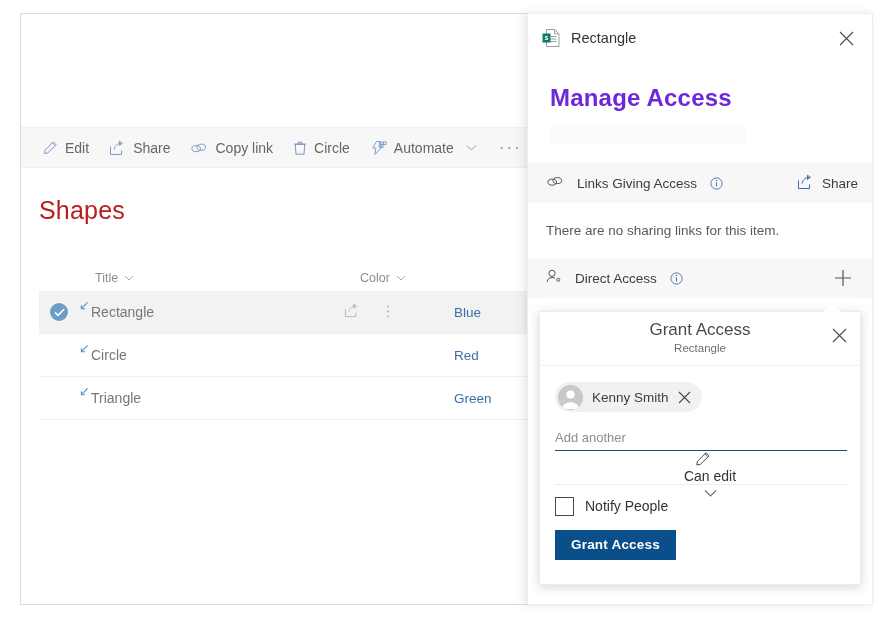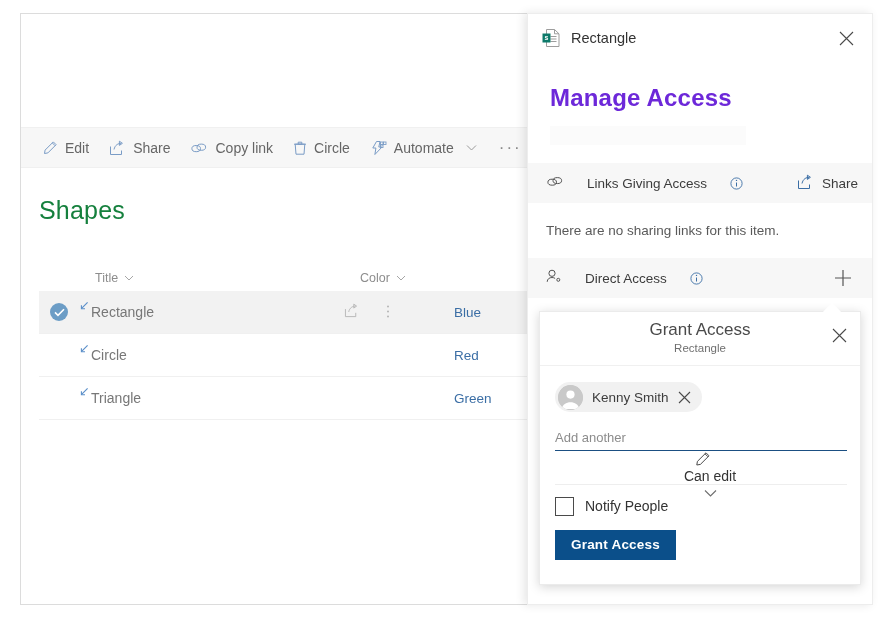--- a/index.html
+++ b/index.html
@@ -38,21 +38,21 @@
     cursor: default;
     white-space: nowrap;
   }
   .cmd svg { display:block; }
   .cmd .chev { margin-left: 5px; color:#8a8a8a; }
   .cmd-ellipsis { color:#8a8a8a; font-size:17px; letter-spacing:2px; padding: 5px 11px; }
 
   .list-body { background:#fff; padding: 0 0 0 0; }
   .list-title {
     font-size: 25px; font-weight: 300;
-    color: #15803d;
+    color: #b91c1c;
     padding: 28px 0 0 18px;
     letter-spacing: .2px;
   }
 
   .list-table { margin-top: 40px; padding-left: 18px; padding-right: 20px; }
   .col-head {
     display:flex; align-items:center;
     height: 26px;
     font-size: 12.5px; color: #8d8d8d; gap: 16px;
   }
@@ -110,21 +110,21 @@
   .ghost-bar {
     margin: 14px 0 0 22px; width: 196px; height: 19px;
     background: #fbfbfb;
   }
   .sect-head {
     height: 40px; background:#f7f7f7;
     display:flex; align-items:center;
     padding: 0 14px 0 18px;
     font-size: 13.5px; color:#3c3c3c;
   }
-  .sect-head .lbl { display:flex; align-items:center; gap:23px; flex:1;}
+  .sect-head .lbl { display:flex; align-items:center; gap:13px; flex:1;}
   .info-i { width:13px; height:13px; flex:0 0 auto; }
   .sect-action {
     display:flex; align-items:center; gap:8px;
     color:#3c3c3c; font-size:13.5px;
   }
   .sect-note {
     padding: 20px 18px; font-size: 13.5px; color:#595959;
   }
   .plus-btn {
     width: 30px; height: 30px;

